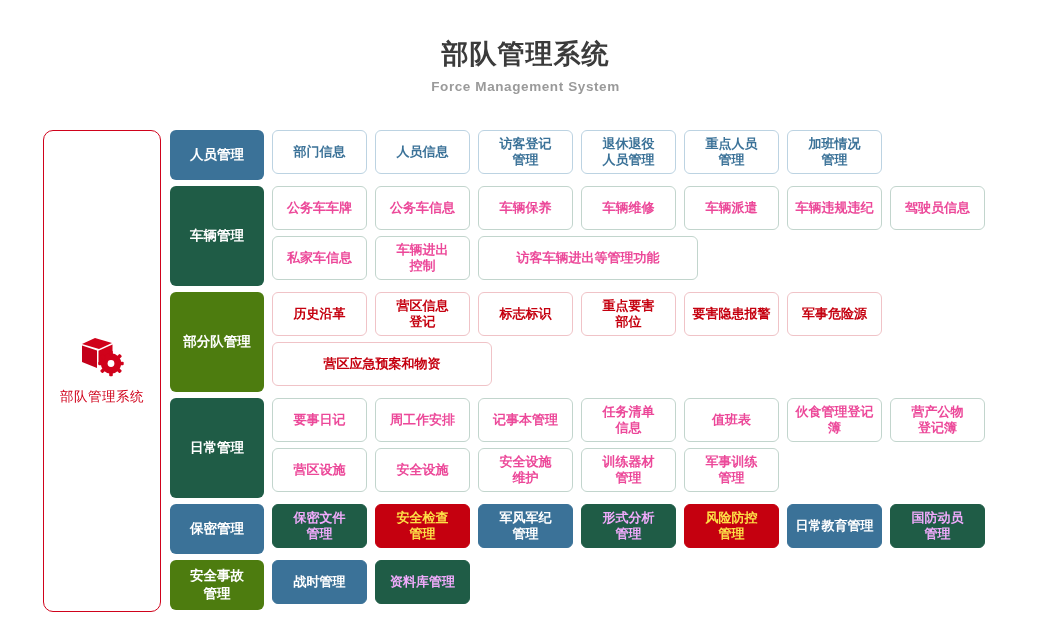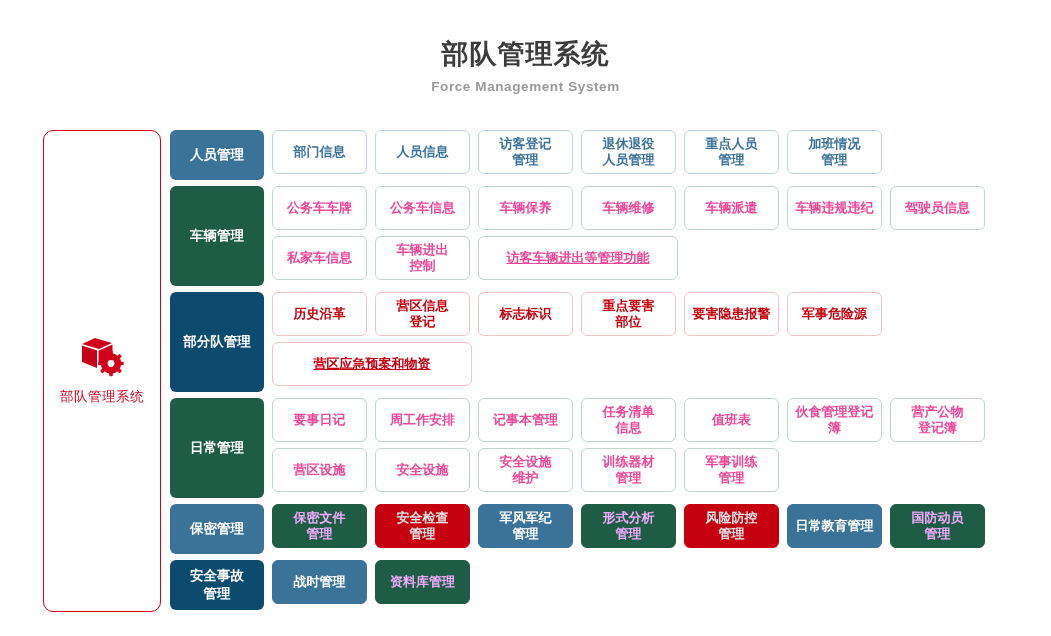--- a/index.html
+++ b/index.html
@@ -96,21 +96,21 @@
     align-items: center;
     justify-content: center;
     text-align: center;
     line-height: 1.3;
     margin-right: 8px;
     box-sizing: border-box;
     padding: 4px 2px;
   }
   .cat-blue  { background: #3b7298; }
   .cat-green { background: #1f5c46; }
-  .cat-red   { background: #0c4a6e; }
+  .cat-red   { background: #4d7c0f; }
 
   .items {
     flex: 1 1 auto;
     display: flex;
     flex-wrap: wrap;
     align-content: flex-start;
   }
   .tile {
     box-sizing: border-box;
     width: 95px;
@@ -120,31 +120,31 @@
     display: flex;
     align-items: center;
     justify-content: center;
     text-align: center;
     font-size: 13px;
     font-weight: bold;
     line-height: 1.22;
     padding: 2px 3px;
     background: #ffffff;
   }
-  .tile.span2 { width: 200px; text-decoration: underline; }
+  .tile.span2 { width: 220px; }
 
   
   .out-blue  { border: 1px solid #bcd3e2; color: #3b7298; }
   .out-green { border: 1px solid #c2d5cd; color: #ec4899; }
   .out-red   { border: 1px solid #f0c3c7; color: #c5000f; }
 
   
   .sol-blue  { background: #3b7298; border: 1px solid #3b7298; color: #ffffff; }
   .sol-green { background: #1f5c46; border: 1px solid #1f5c46; color: #f0abfc; }
-  .sol-red   { background: #c5000f; border: 1px solid #c5000f; color: #e5e5e5; }
+  .sol-red   { background: #c5000f; border: 1px solid #c5000f; color: #fde047; }
 </style>
 </head>
 <body>
 
 <div class="page">
 
   <div class="header">
     <div class="header-title">部队管理系统</div>
     <div class="header-subtitle">Force Management System</div>
   </div>

